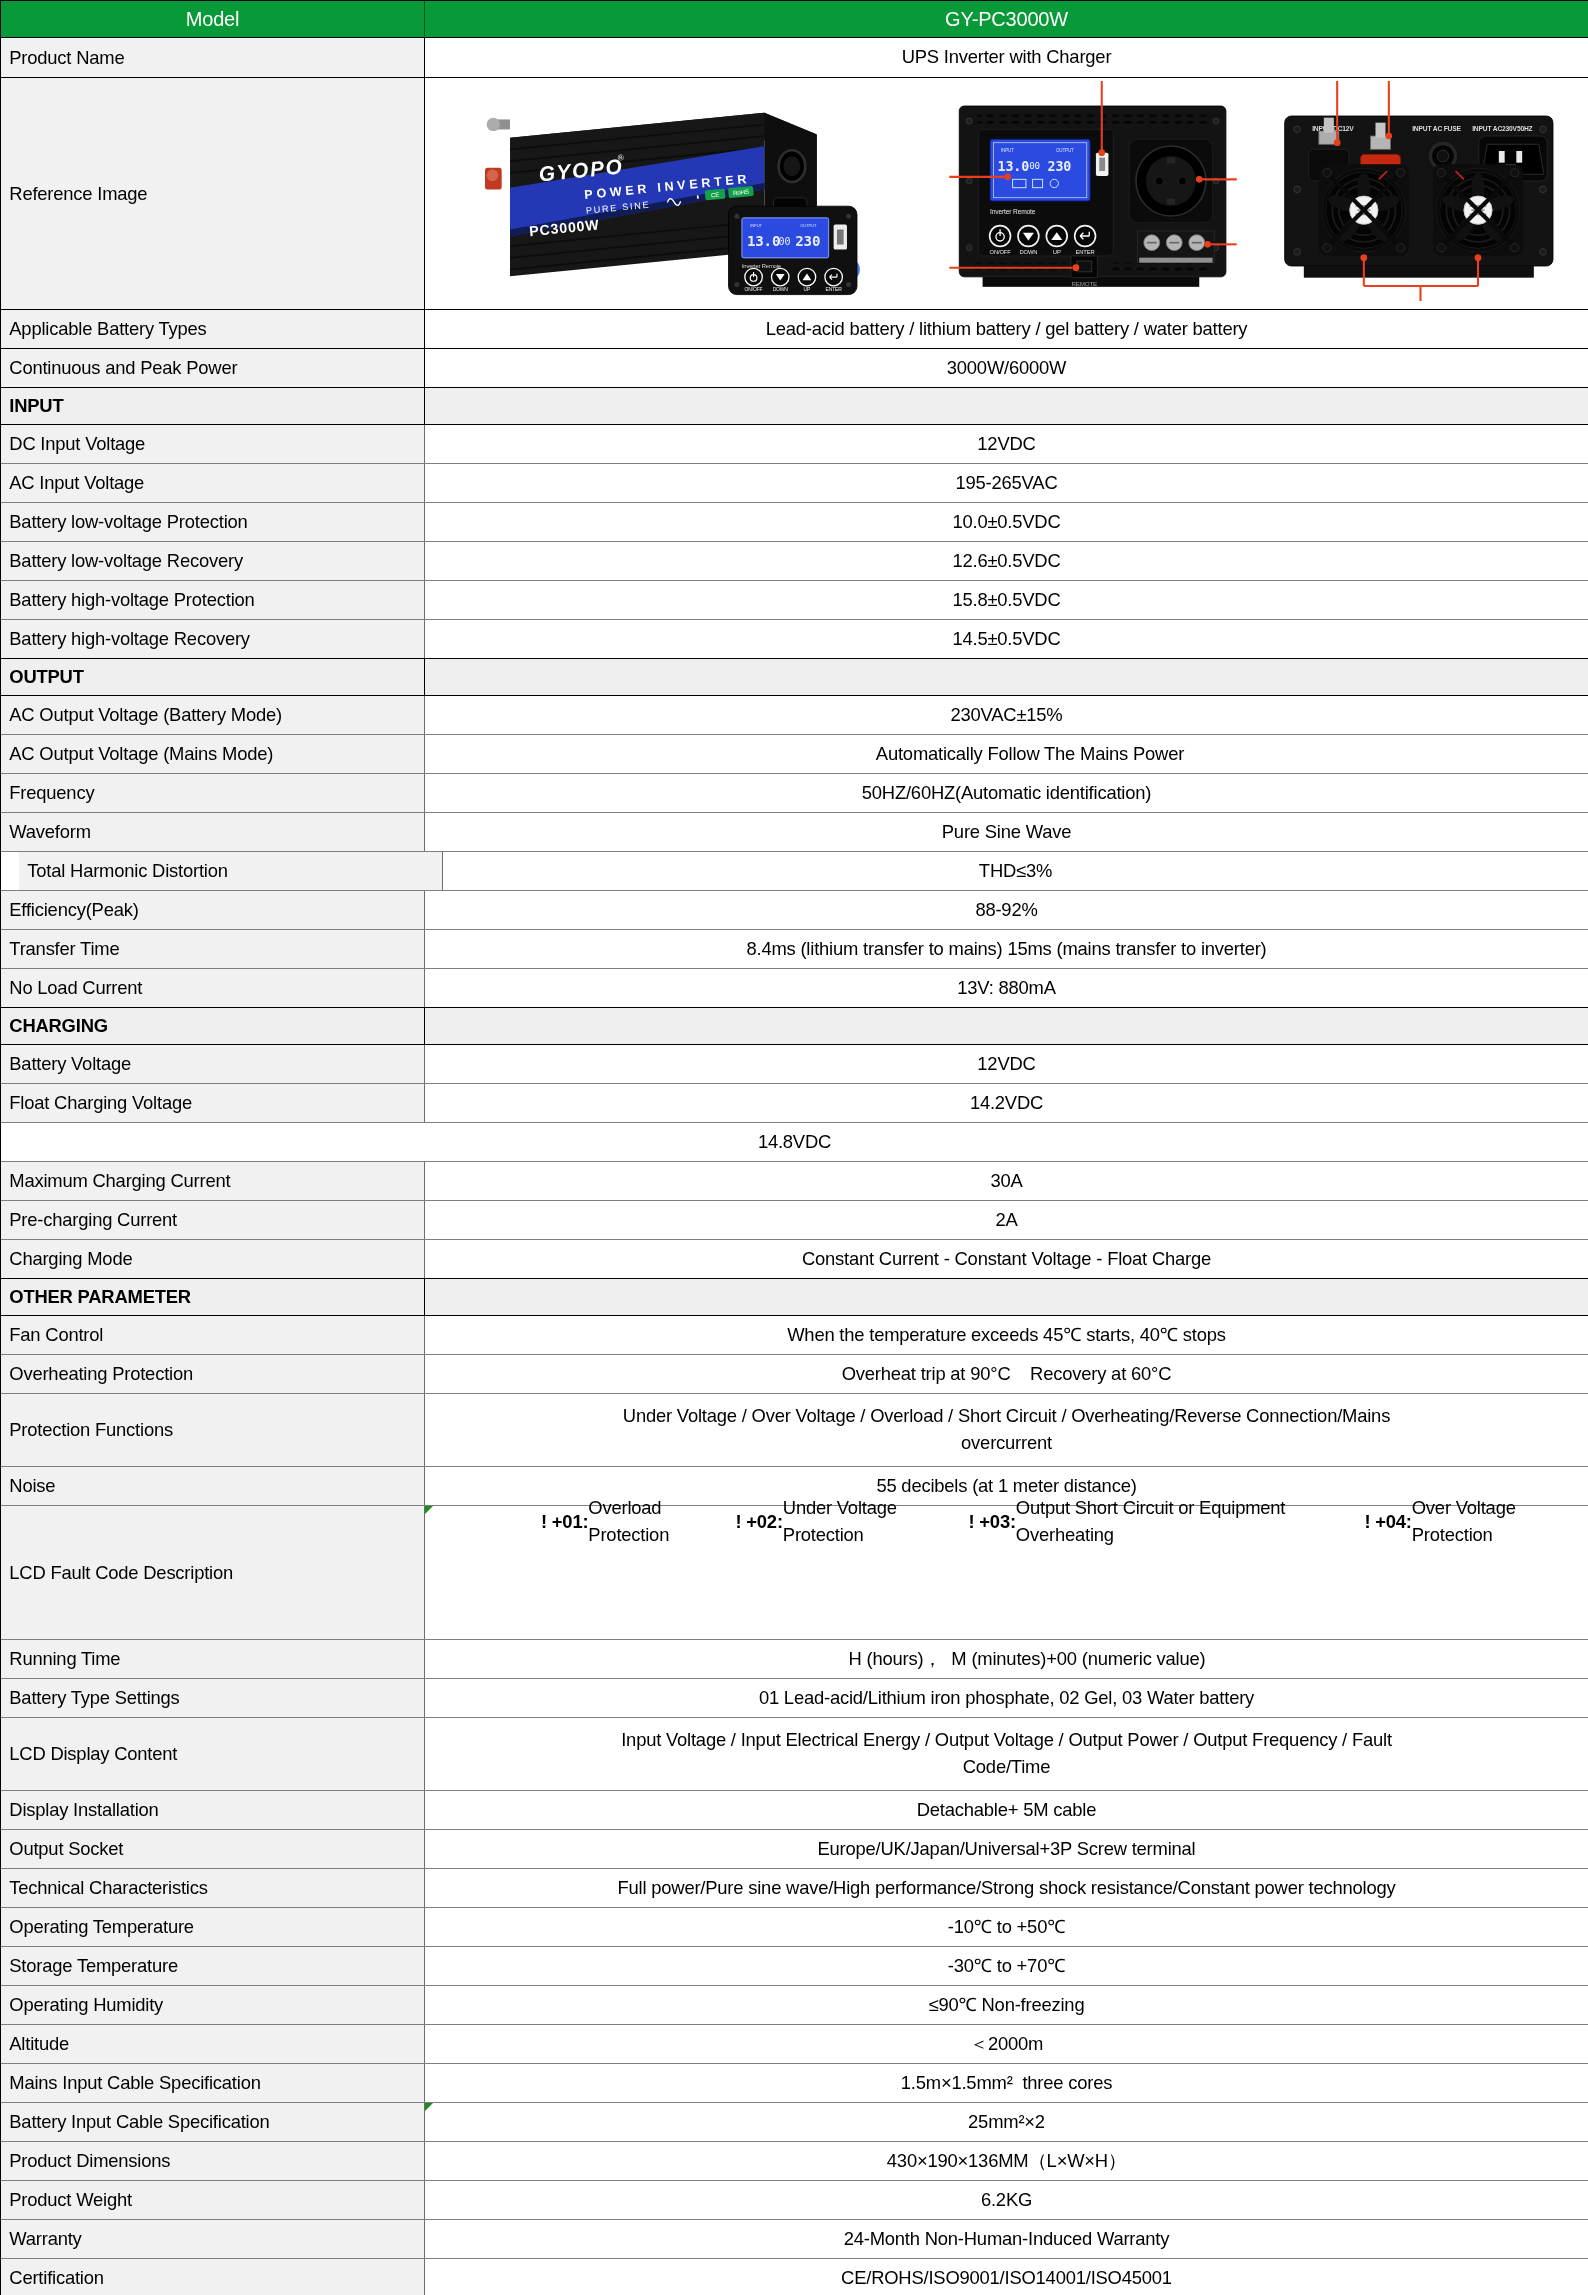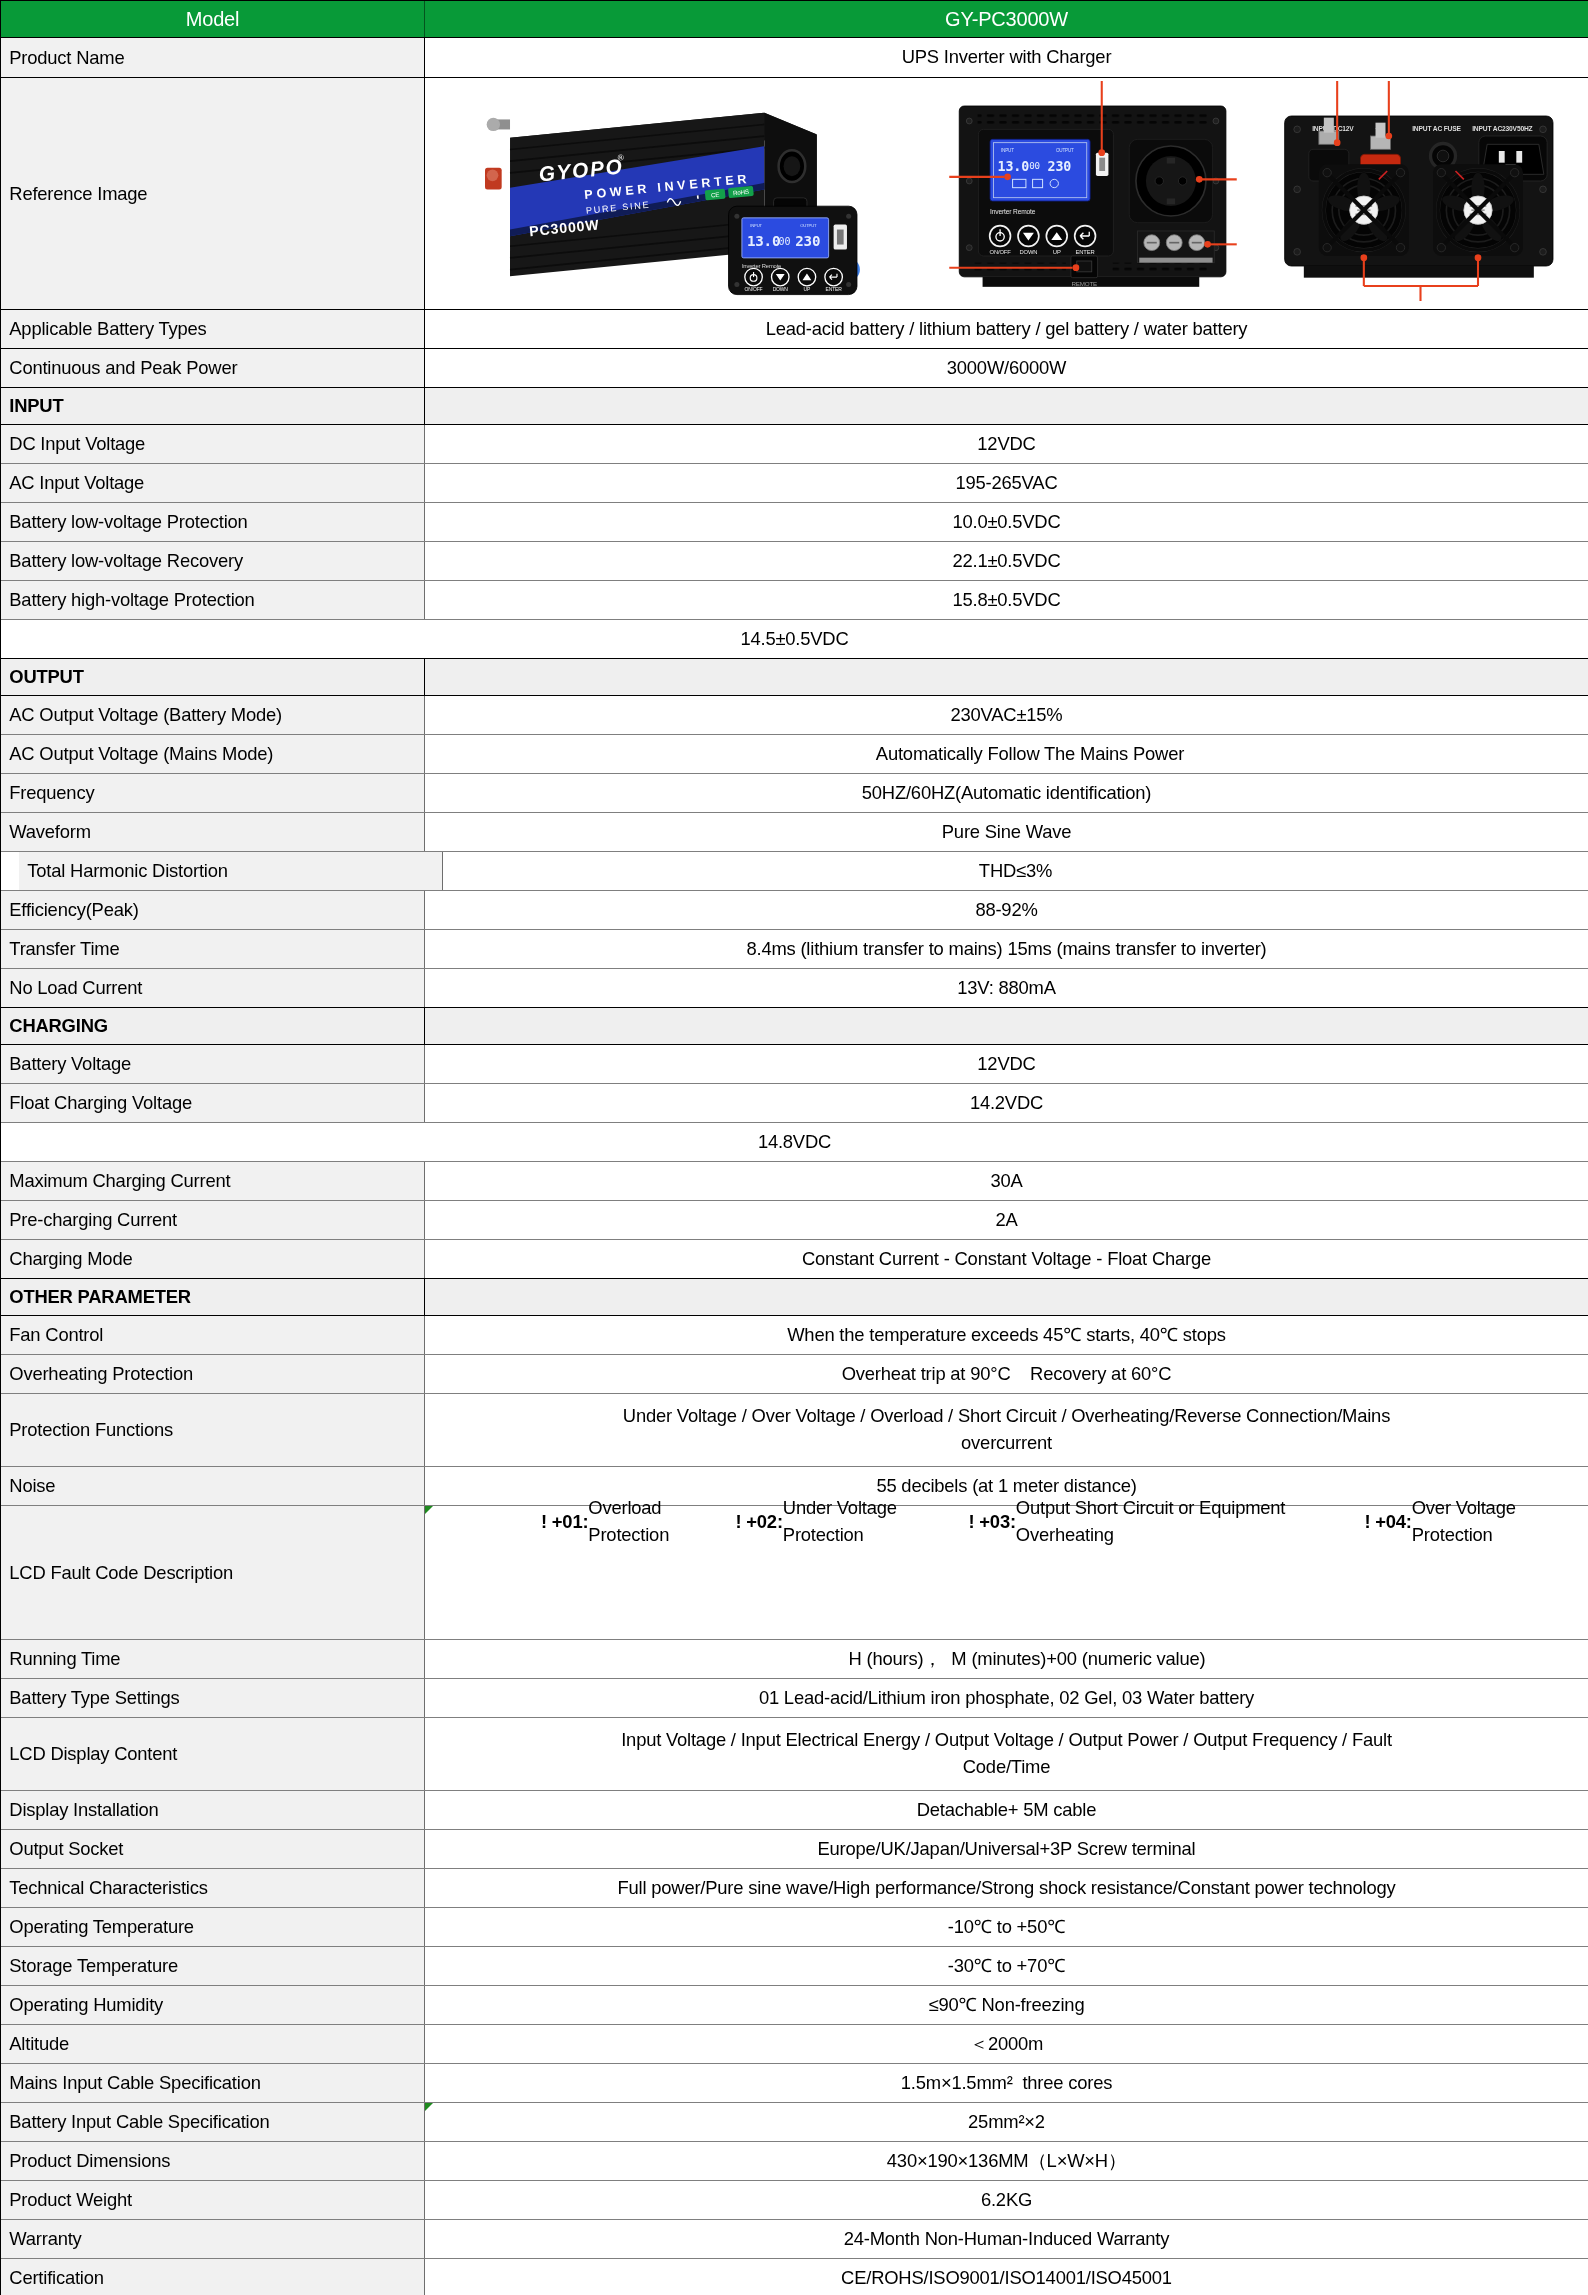--- a/index.html
+++ b/index.html
@@ -346,27 +346,28 @@
       <div class="tr row" style="height: 39px; border-top: 0.8px solid rgb(127, 127, 127);">
         <div class="td label" style="border-right-color: rgb(110, 110, 110);">AC Input Voltage</div>
         <div class="td value">195-265VAC</div>
       </div>
       <div class="tr row" style="height: 39px; border-top: 0.8px solid rgb(127, 127, 127);">
         <div class="td label" style="border-right-color: rgb(110, 110, 110);">Battery low-voltage Protection</div>
         <div class="td value">10.0±0.5VDC</div>
       </div>
       <div class="tr row" style="height: 39px; border-top: 0.8px solid rgb(127, 127, 127);">
         <div class="td label" style="border-right-color: rgb(110, 110, 110);">Battery low-voltage Recovery</div>
-        <div class="td value">22.1±0.5VDC</div>
+        <div class="td value">12.6±0.5VDC</div>
       </div>
       <div class="tr row" style="height: 39px; border-top: 0.8px solid rgb(127, 127, 127);">
         <div class="td label" style="border-right-color: rgb(110, 110, 110);">Battery high-voltage Protection</div>
         <div class="td value">15.8±0.5VDC</div>
       </div>
       <div class="tr row" style="height: 39px; border-top: 0.8px solid rgb(127, 127, 127);">
+        <div class="td label" style="border-right-color: rgb(110, 110, 110);">Battery high-voltage Recovery</div>
         <div class="td value">14.5±0.5VDC</div>
       </div>
       <div class="tr section" style="height: 37px; border-top: 1.7px solid rgb(0, 0, 0);">
         <div class="td label" style="border-right-color: rgb(0, 0, 0);">OUTPUT</div>
         <div class="td value"></div>
       </div>
       <div class="tr row" style="height: 39px; border-top: 1.7px solid rgb(0, 0, 0);">
         <div class="td label" style="border-right-color: rgb(110, 110, 110);">AC Output Voltage (Battery Mode)</div>
         <div class="td value">230VAC±15%</div>
       </div>

